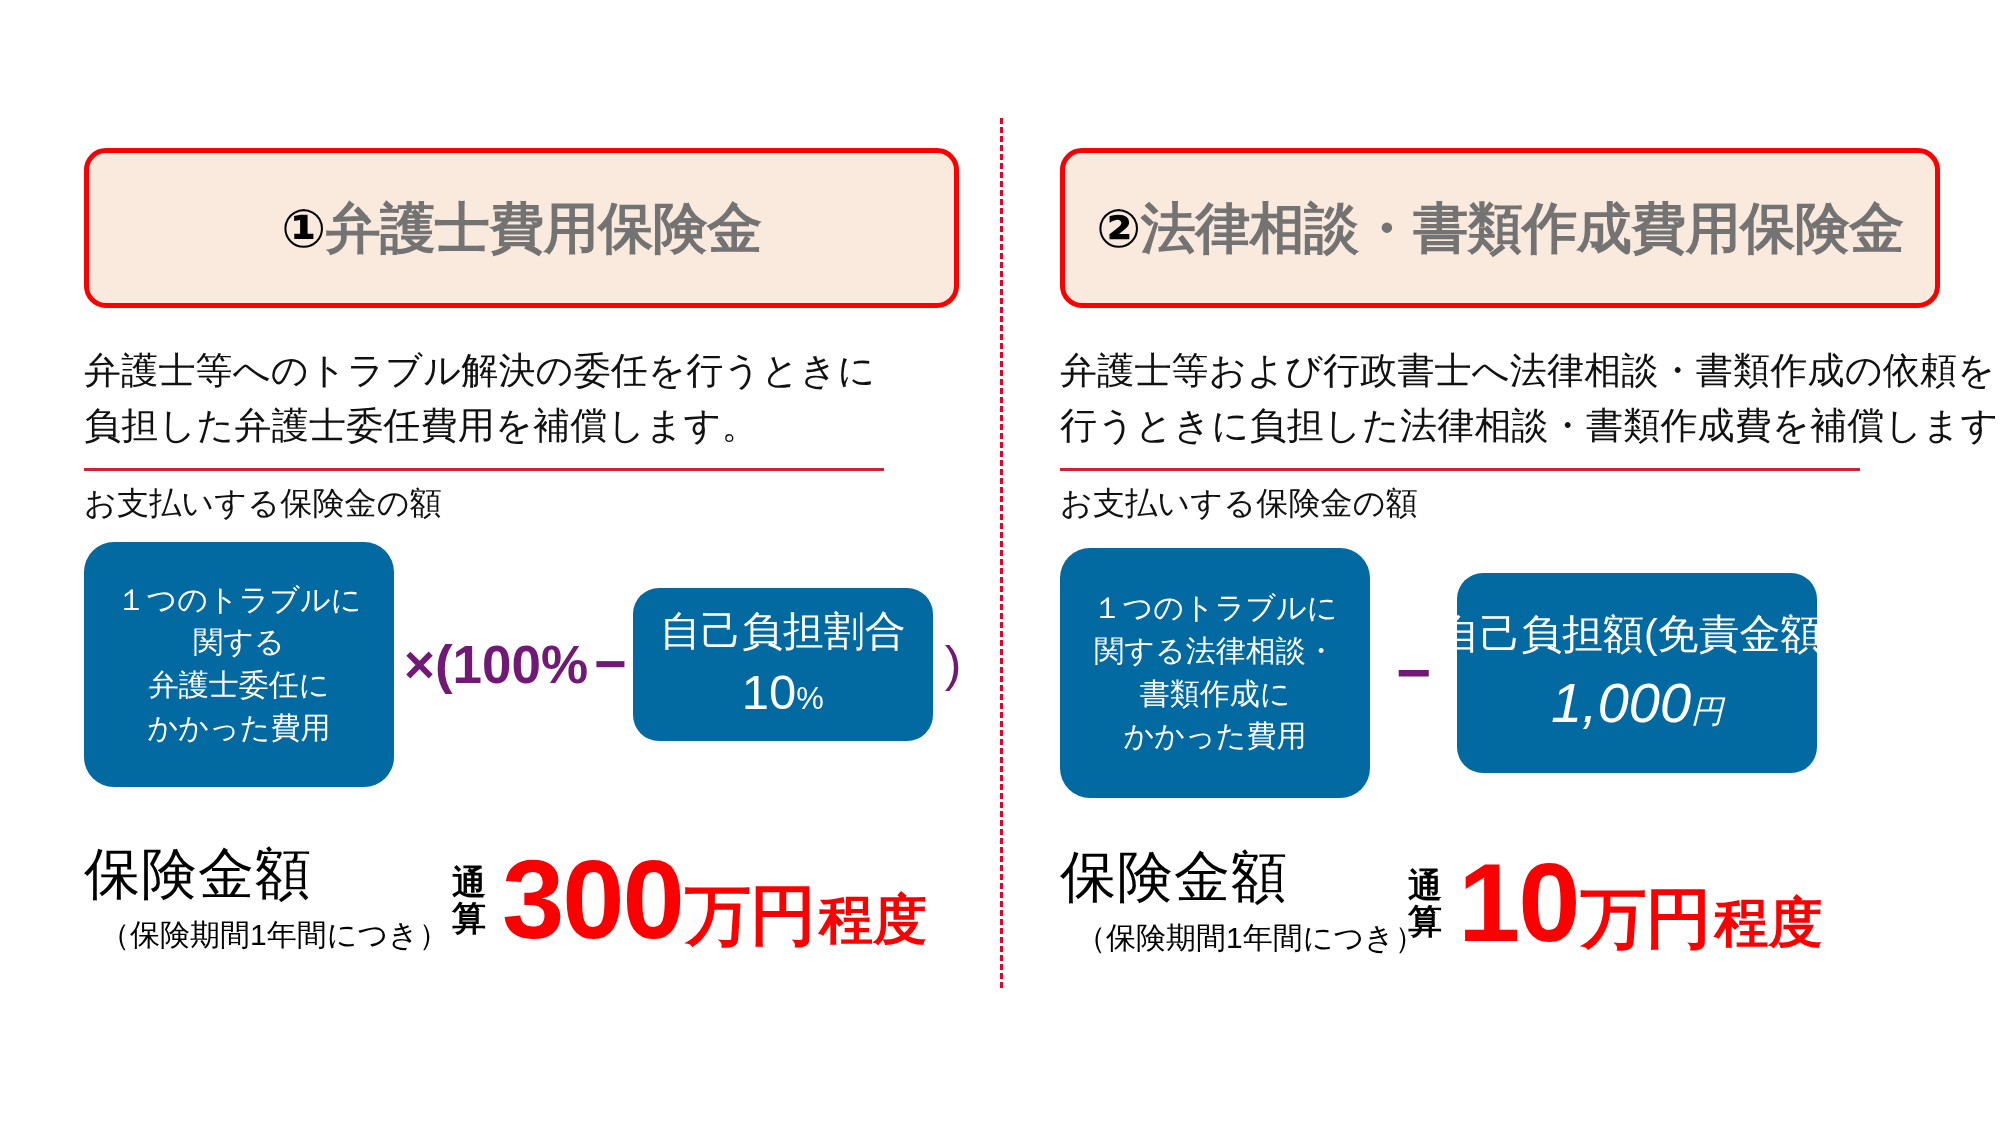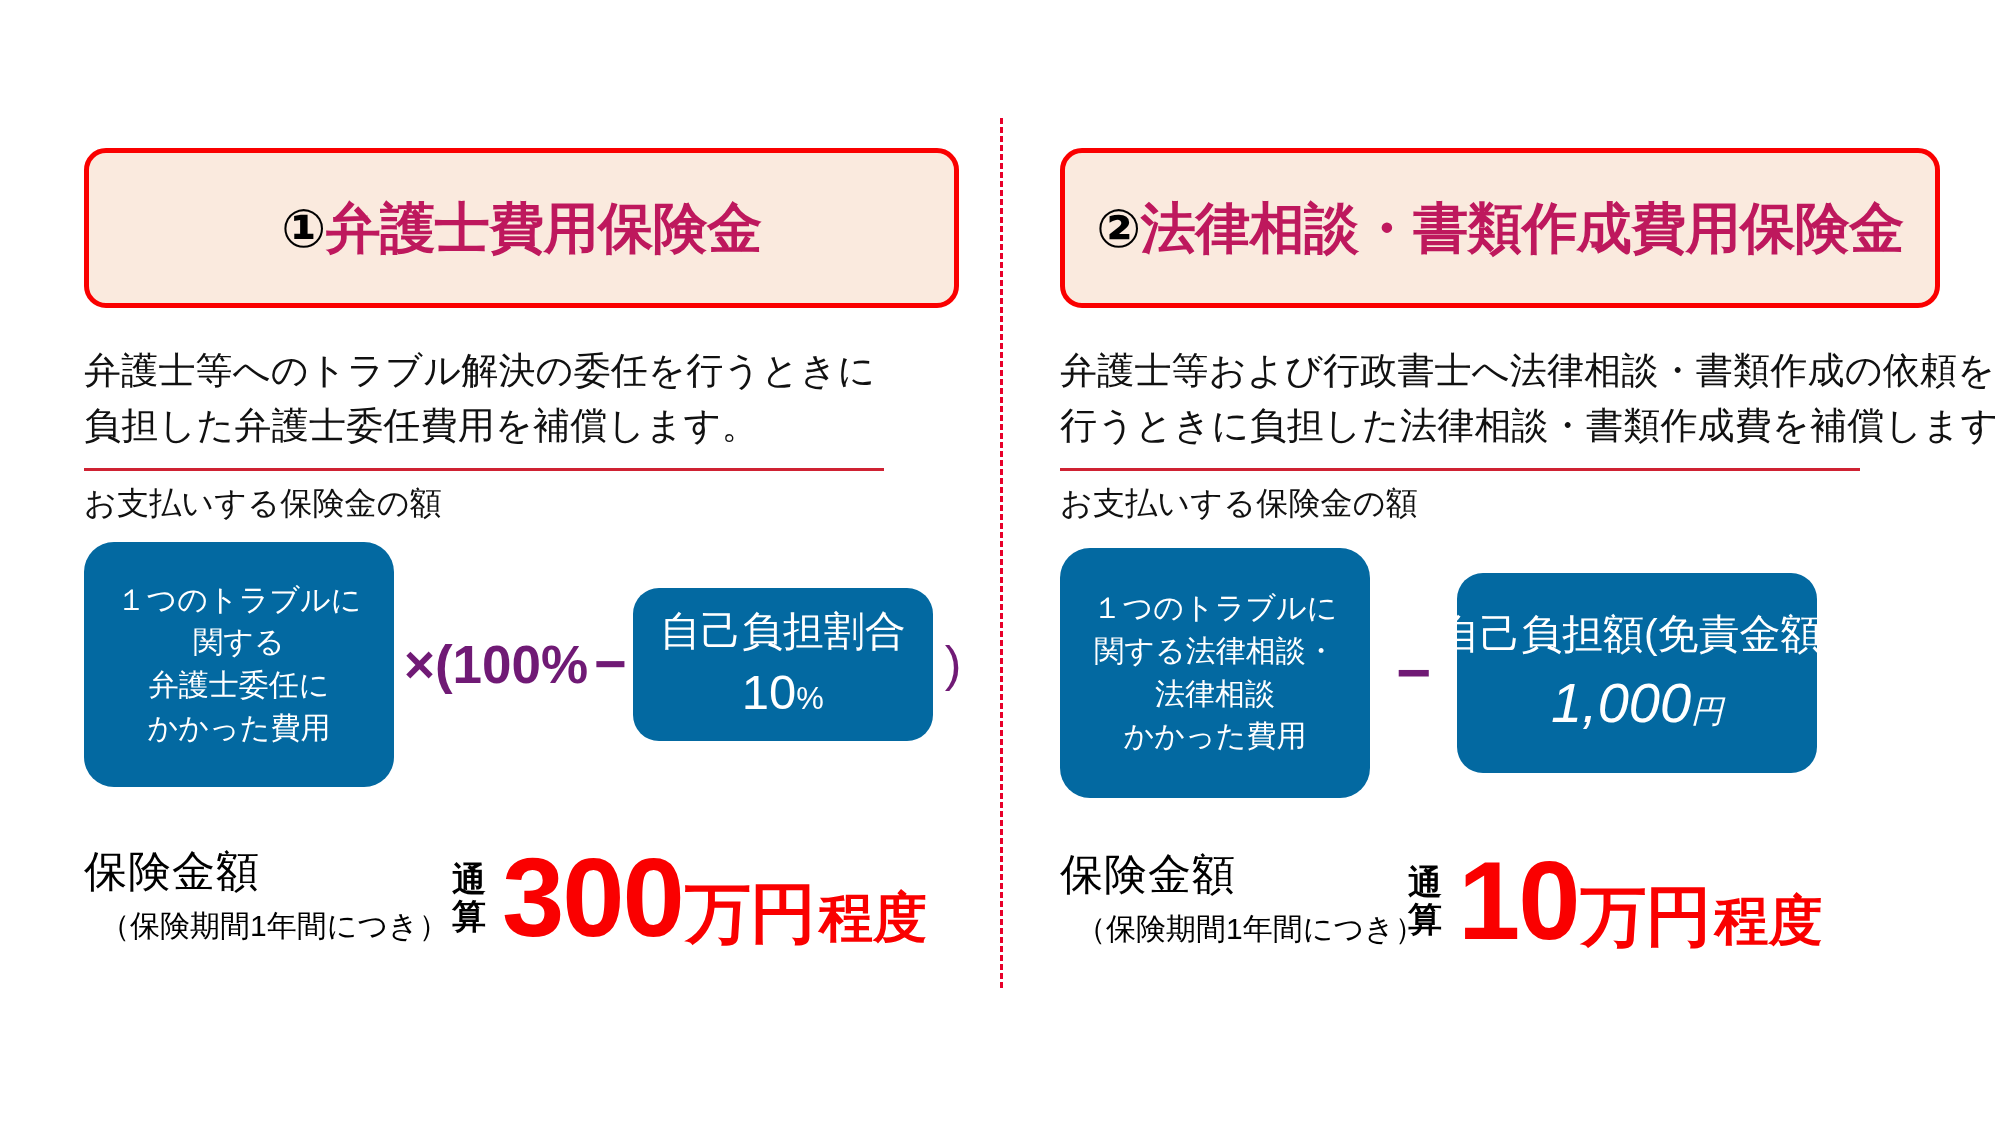--- a/index.html
+++ b/index.html
@@ -62,21 +62,21 @@
     font-weight: bold;
     letter-spacing: -0.5px;
     line-height: 1;
     white-space: nowrap;
   }
   .title-num {
     color: #000000;
     font-size: 53px;
     font-weight: bold;
   }
-  .title-main { color: #be185d; }
+  .title-main { color: #737373; }
 
   
   .desc {
     margin-top: 36px;
     font-size: 37px;
     line-height: 1.48;
     color: #111111;
     letter-spacing: 0.2px;
   }
   .desc div { white-space: nowrap; }
@@ -187,21 +187,21 @@
 
   .amount-label-block {
     display: flex;
     flex-direction: column;
     align-items: flex-start;
   }
   .amount-label-left  { width: 368px; }
   .amount-label-right { width: 348px; }
 
   .amount-title {
-    font-size: 43px;
+    font-size: 56px;
     letter-spacing: 1px;
     line-height: 1.05;
     color: #000000;
     white-space: nowrap;
   }
   .amount-sub {
     margin-top: 12px;
     margin-left: 16px;
     font-size: 30px;
     color: #000000;
@@ -308,21 +308,21 @@
 
     <div class="rule rule-right"></div>
 
     <div class="caption">お支払いする保険金の額</div>
 
     <div class="formula formula-right">
 
       <div class="redbox redbox-cost-2">
         <div class="line">１つのトラブルに</div>
         <div class="line">関する法律相談・</div>
-        <div class="line">法律相談</div>
+        <div class="line">書類作成に</div>
         <div class="line">かかった費用</div>
       </div>
 
       <div class="op op-minus-2">−</div>
 
       <div class="redbox redbox-ded-2">
         <div class="ded-label">自己負担額(免責金額)</div>
         <div class="ded-value">
           <span>1,000</span><span class="unit">円</span>
         </div>

